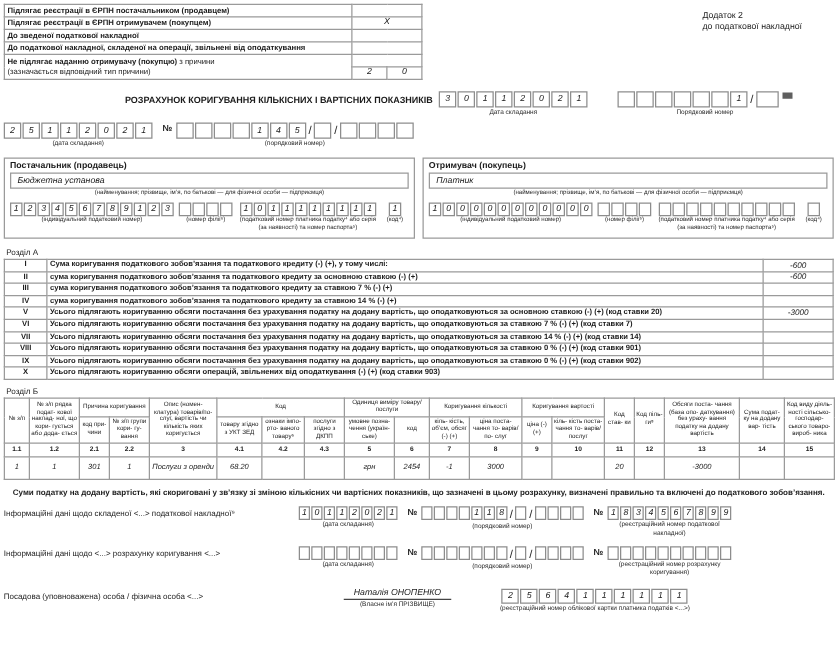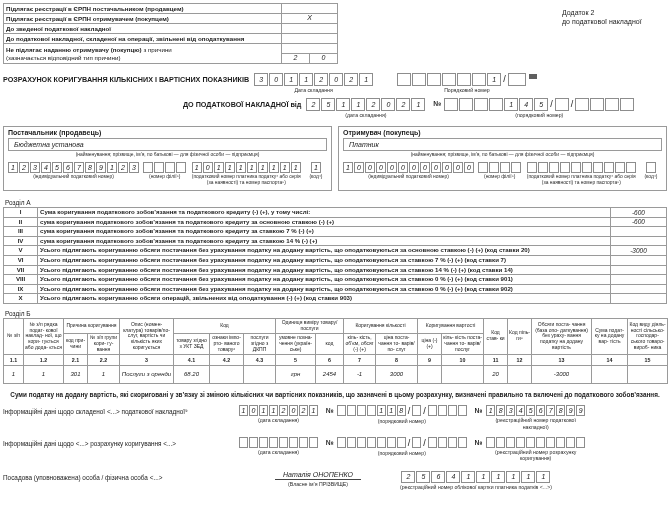--- a/index.html
+++ b/index.html
@@ -27,21 +27,21 @@
   .rn .box{width:14px;height:12px;}
   .wbox .box{width:18px;}
   .grp{display:inline-flex;flex-direction:column;align-items:center;}
   .bxline{display:inline-flex;align-items:flex-start;}
   .cap{display:block;font-size:5.2px;color:#2a2a2a;text-align:center;margin-top:1px;line-height:1.2;}
   .slash{font-size:9px;line-height:12px;margin:0 2px;}
   .no{font-size:7px;font-weight:bold;margin:2px 3px 0 8px;}
   .fmark{display:inline-block;width:8px;height:5px;background:#5f5f5f;margin:1px 0 0 3px;}
 
   .title-line{display:flex;align-items:flex-start;margin:9px 0 0 3px;}
-  .title-line .t{margin-right:5px;font-size:7.2px;line-height:13px;white-space:nowrap;}
+  .title-line .t{margin-left:97px;margin-right:5px;font-size:7.2px;line-height:13px;white-space:nowrap;}
   .gap24{margin-left:24px;}
   .inv-line{display:flex;align-items:flex-start;margin:5px 0 0 3px;}
   .inv-line .t{margin-left:180px;margin-right:5px;font-size:7.2px;line-height:13px;white-space:nowrap;}
 
   
   .parties{display:flex;gap:6px;margin:8px 3px 0 3px;}
   .party{flex:1;border:1px solid #9a9a9a;padding:2px 4px 4px 4px;}
   .party-title{font-size:7px;font-weight:bold;}
   .namefield{border:1px solid #9a9a9a;height:11px;margin-top:2px;padding-left:5px;
              font-style:italic;font-size:7px;line-height:11px;}
@@ -154,21 +154,20 @@
         <span class="bxrow lg wbox">
             <span class="box"></span>
           </span>
         <span class="fmark"></span>
       </span>
       <span class="cap">Порядковий номер</span>
     </span>
   </div>
 
   <div class="inv-line">
-    <span class="t b">ДО ПОДАТКОВОЇ НАКЛАДНОЇ від</span>
     <span class="grp">
       <span class="bxrow lg">
           <span class="box">2</span>
           <span class="box">5</span>
           <span class="box">1</span>
           <span class="box">1</span>
           <span class="box">2</span>
           <span class="box">0</span>
           <span class="box">2</span>
           <span class="box">1</span>

